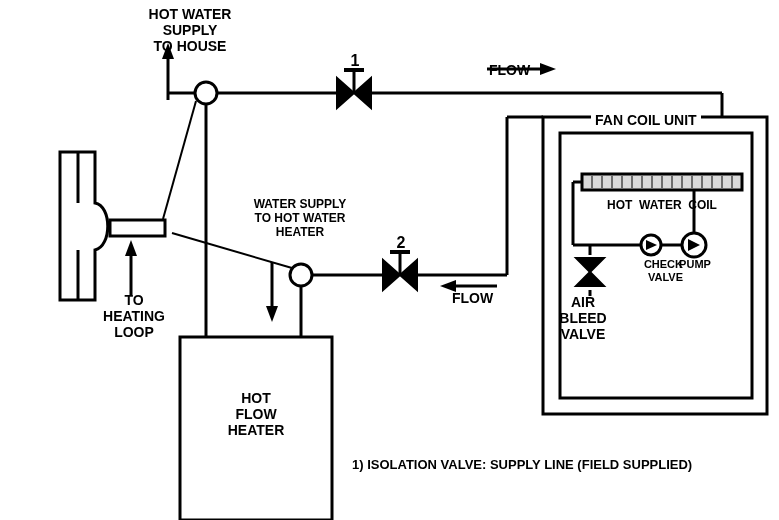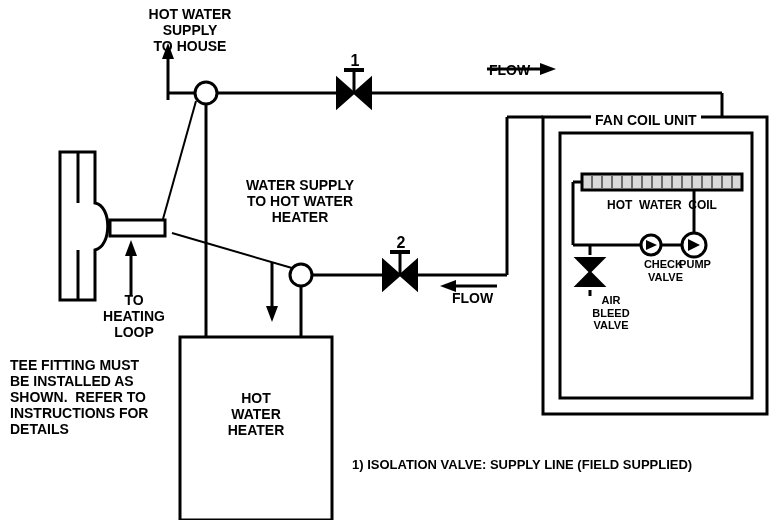--- a/index.html
+++ b/index.html
@@ -127,37 +127,32 @@
 
   <div class="lbl c" style="left:580px;top:199px;width:164px;font-size:12px;">HOT  WATER  COIL</div>
 
   <div class="lbl l" style="left:591px;top:112px;font-size:14px;background:#ffffff;padding:0 4px;">FAN COIL UNIT</div>
 
   <div class="lbl c" style="left:621px;top:258px;width:62px;font-size:11px;text-align:right;">CHECK
 VALVE</div>
 
   <div class="lbl c" style="left:668px;top:258px;width:54px;font-size:11px;">PUMP</div>
 
-  <div class="lbl c" style="left:580px;top:294px;width:62px;font-size:11px;">AIR
+  <div class="lbl c" style="left:552px;top:294px;width:62px;font-size:14px;">AIR
 BLEED
 VALVE</div>
 
-  <div class="lbl c" style="left:230px;top:177px;width:140px;font-size:14px;">WATER SUPPLY
+  <div class="lbl c" style="left:230px;top:198px;width:140px;font-size:12px;">WATER SUPPLY
 TO HOT WATER
 HEATER</div>
 
   <div class="lbl c" style="left:196px;top:390px;width:120px;font-size:14px;">HOT
-WATER
+FLOW
 HEATER</div>
 
   <div class="lbl c" style="left:98px;top:292px;width:72px;font-size:14px;">TO
 HEATING
 LOOP</div>
 
-  <div class="lbl l" style="left:10px;top:357px;font-size:14px;">TEE FITTING MUST
-BE INSTALLED AS
-SHOWN.  REFER TO
-INSTRUCTIONS FOR
-DETAILS</div>
 
   <div class="lbl l" style="left:352px;top:458px;font-size:13px;">1) ISOLATION VALVE: SUPPLY LINE (FIELD SUPPLIED)</div>
 
 </div>
 
 </body></html>

